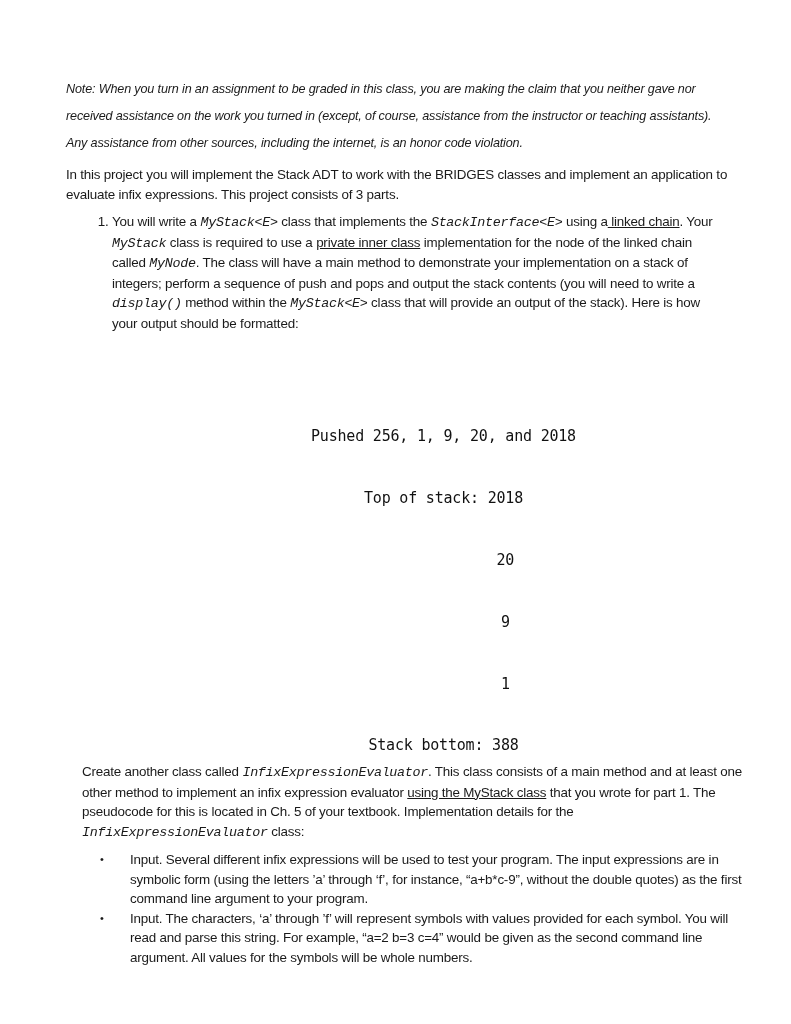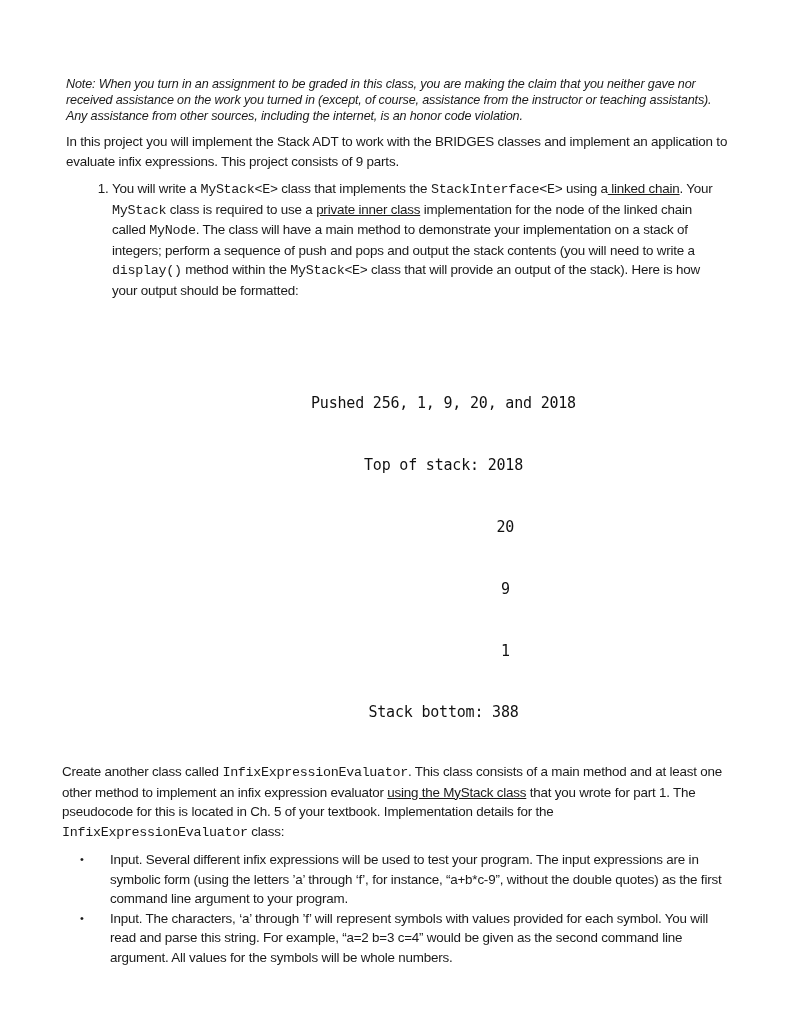--- a/index.html
+++ b/index.html
@@ -1,41 +1,41 @@
 <!DOCTYPE html>
 <html><head>
   <meta charset="utf-8">
   <style>
     html, body { margin: 0; padding: 0; background: #ffffff; }
     body { width: 791px; height: 1024px; position: relative; overflow: hidden;
            font-family: "Liberation Sans", sans-serif; color: #1a1a1a; }
     .page { position: absolute; left: 66px; top: 76px; width: 662px; }
     .title { font-family: "Liberation Sans", sans-serif; font-weight: bold; font-size: 17px;
              color: #365f91; margin: 0 0 9px 0; letter-spacing: -0.1px; }
-    .note { font-style: italic; font-size: 12.6px; line-height: 16px; margin: 0 0 8px 0; letter-spacing: -0.15px; }
+    .note { font-style: italic; font-size: 12.6px; line-height: 27px; margin: 0 0 8px 0; letter-spacing: -0.15px; }
     .para { font-size: 13.4px; line-height: 19.5px; margin: 0 0 8px 0; letter-spacing: -0.2px; }
-    .mono { font-family: "Liberation Mono", monospace; font-size: 13.4px; letter-spacing: -0.3px; }
+    .mono { font-family: "Liberation Mono", monospace; font-size: 13.4px; letter-spacing: -0.3px; font-style: italic; }
     .u { text-decoration: underline; }
     ol.parts { margin: 0; padding: 0 0 0 46px; font-size: 13.4px; line-height: 19.5px; letter-spacing: -0.2px; }
     ol.parts li { padding-left: 0; }
     .output { font-family: "DejaVu Sans Mono", monospace; font-size: 15px; line-height: 20.6px;
               margin: 11px 0 0 47px; white-space: pre; color: #111; letter-spacing: -0.2px; }
     .output .block { margin-bottom: 20.6px; }
     .output .line { display: block; text-align: center; }
-    .section2 { position: absolute; left: 62px; top: 762px; width: 662px; }
+    .section2 { position: absolute; left: 82px; top: 762px; width: 662px; }
     ul.details { margin: 4px 0 0 0; padding: 0 0 0 48px; font-size: 13.4px; line-height: 19.5px; letter-spacing: -0.2px; list-style: none; }
     ul.details li { position: relative; padding-left: 0; }
     ul.details li .bullet { position: absolute; left: -30px; top: 0; font-size: 11px; }
   </style>
 </head>
 <body>
 
 <div class="page">
   <p class="note">Note: When you turn in an assignment to be graded in this class, you are making the claim that you neither gave nor received assistance on the work you turned in (except, of course, assistance from the instructor or teaching assistants). Any assistance from other sources, including the internet, is an honor code violation.</p>
-  <p class="para">In this project you will implement the Stack ADT to work with the BRIDGES classes and implement an application to evaluate infix expressions. This project consists of 9 parts.</p>
+  <p class="para">In this project you will implement the Stack ADT to work with the BRIDGES classes and implement an application to evaluate infix expressions. This project consists of 3 parts.</p>
 
   <ol class="parts">
     <li>
       <span>You will write a </span><span class="mono">MyStack&lt;E&gt;</span><span> class that implements the </span><span class="mono">StackInterface&lt;E&gt;</span><span> using a</span><span class="u"> linked chain</span><span>. Your </span><span class="mono">MyStack</span><span> class is required to use a </span><span class="u">private inner class</span><span> implementation for the node of the linked chain called </span><span class="mono">MyNode</span><span>. The class will have a main method to demonstrate your implementation on a stack of integers; perform a sequence of push and pops and output the stack contents (you will need to write a </span><span class="mono">display()</span><span> method within the </span><span class="mono">MyStack&lt;E&gt;</span><span> class that will provide an output of the stack). Here is how your output should be formatted:</span>
 
       <div class="output">
         <div class="block">
           <span class="line">Pushed 256, 1, 9, 20, and 2018</span>
           <span class="line">Top of stack: 2018</span>
           <span class="line">              20</span>

